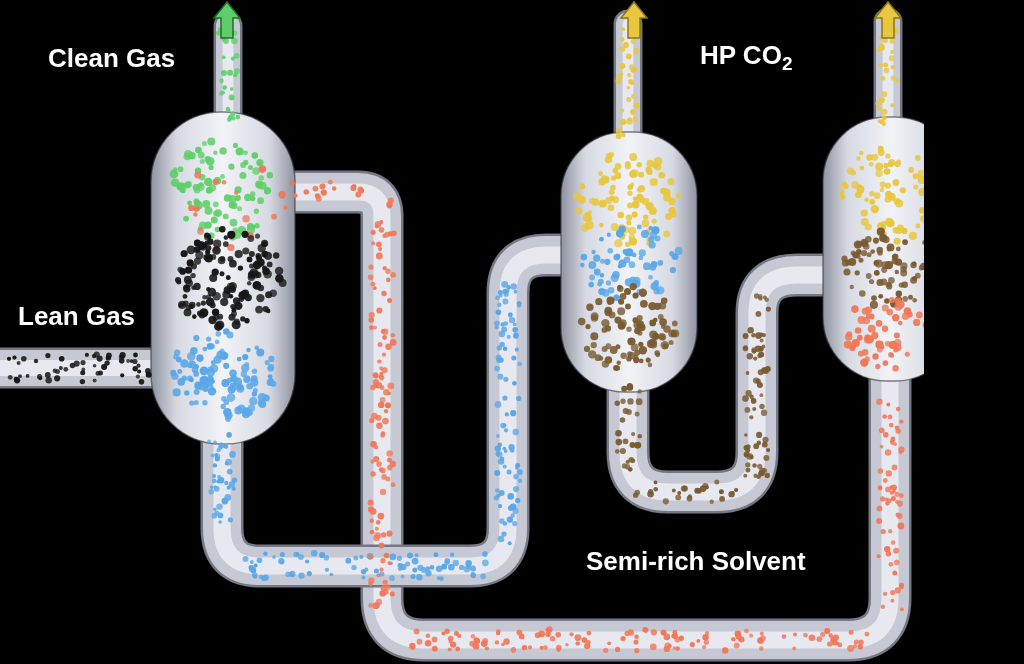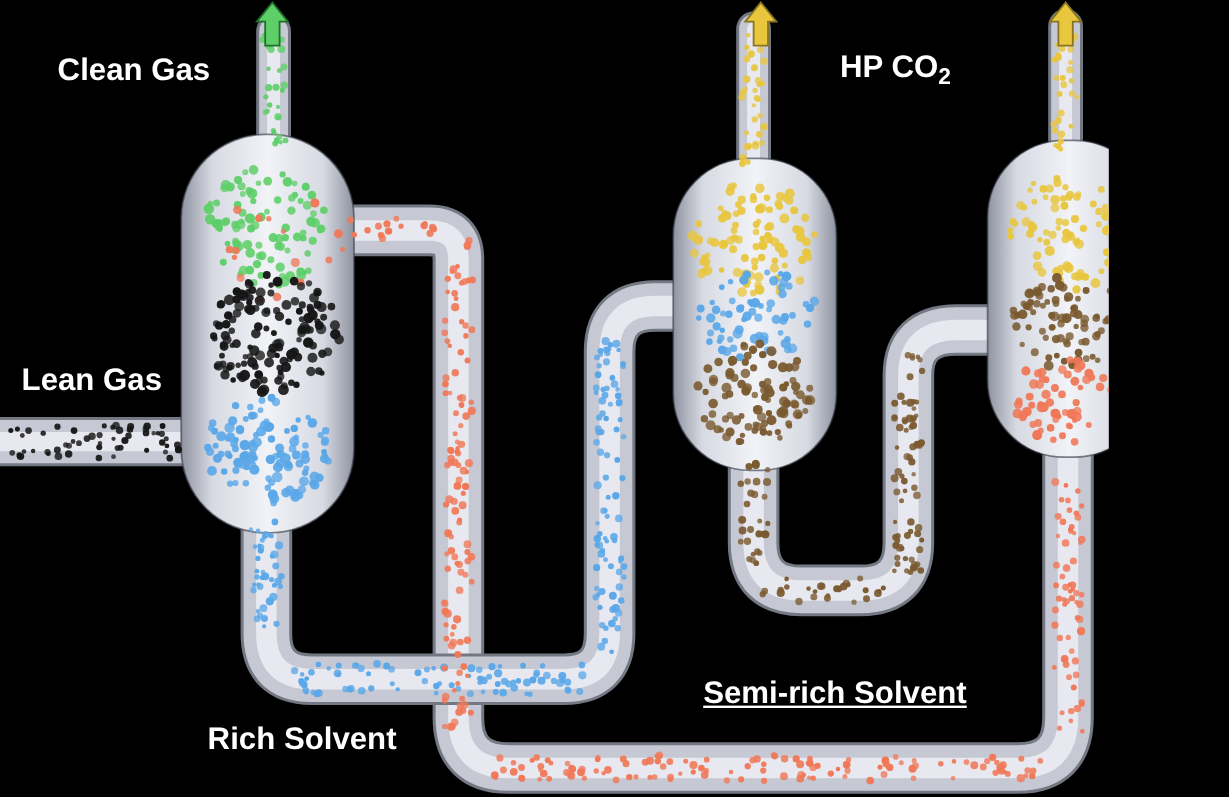--- a/index.html
+++ b/index.html
@@ -15,21 +15,21 @@
     position:absolute;color:var(--c-label_text,#fff);
     font-weight:bold;font-size:26px;white-space:nowrap;
     text-shadow:0 1px 2px rgba(0,0,0,.8);
   }
   .label .sub{font-size:19px;vertical-align:-6px;}
   #lbl-clean-gas{left:48px;top:43px;}
   #lbl-lean-solvent{left:301px;top:129px;}
   #lbl-flue-gas{left:18px;top:301px;}
   #lbl-hp{left:700px;top:40px;}
   #lbl-lp{left:924px;top:40px;}
-  #lbl-semi{left:586px;top:562px;text-decoration:underline;}
+  #lbl-semi{left:586px;top:546px;}
   #lbl-rich{left:173px;top:600px;}
   .arrow{stroke-width:1.5;}
 </style>
 </head>
 <body>
 
 <div class="stage">
 
   <svg width="1024" height="664" viewBox="0 0 1024 664">
     <defs>
@@ -1730,17 +1730,14 @@
   </div>
   <div id="lbl-flue-gas" class="label">
     <span>Lean Gas</span>
   </div>
   <div id="lbl-hp" class="label">
     <span>HP CO</span><span class="sub">2</span>
   </div>
   <div id="lbl-semi" class="label">
     <span>Semi-rich Solvent</span>
   </div>
-  <div id="lbl-rich" class="label">
-    <span>Rich Solvent</span>
-  </div>
 
 </div>
 
 </body></html>

